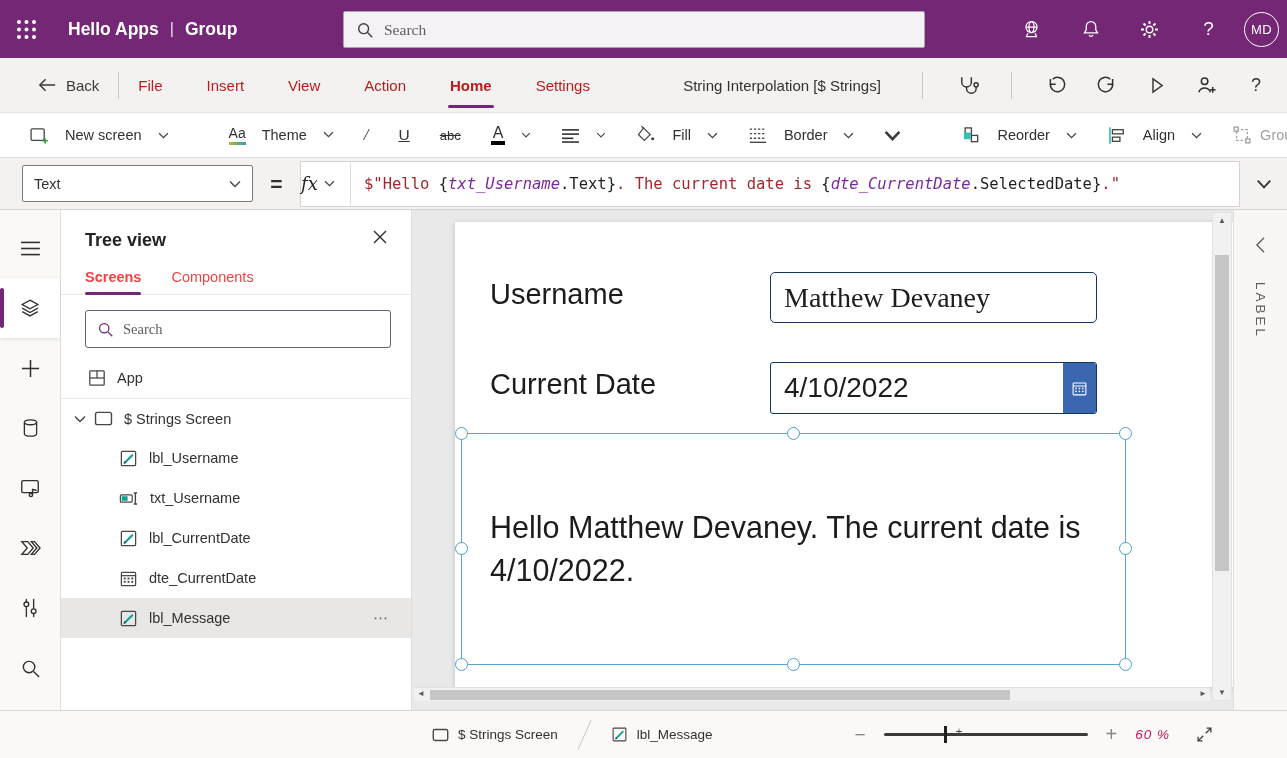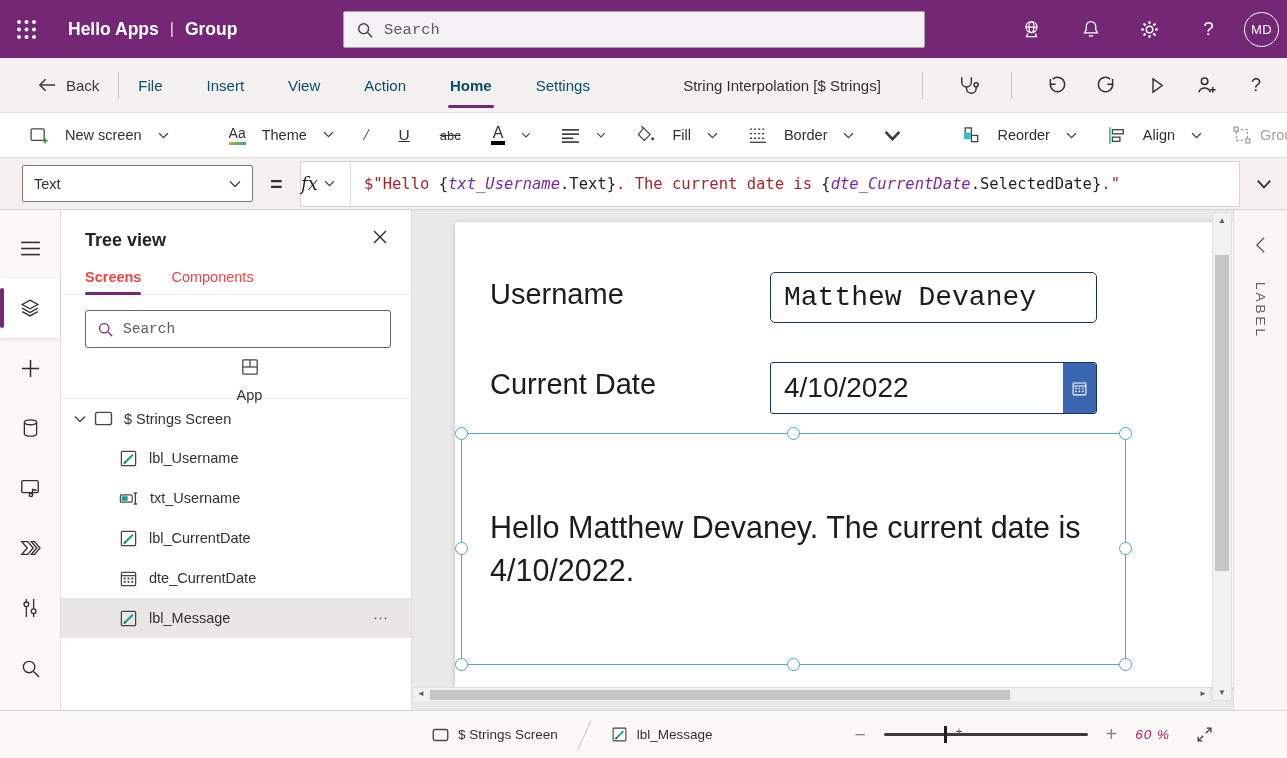--- a/index.html
+++ b/index.html
@@ -1,40 +1,40 @@
 <!DOCTYPE html>
 <html><head>
 <meta charset="utf-8">
 <style>
   * { margin:0; padding:0; box-sizing:border-box; }
   html,body { width:1287px; height:758px; font-family:"Liberation Sans",sans-serif; background:#fff; overflow:hidden; }
   body { position:relative; color:#323130; }
   svg { display:block; }
-  input { font-family:Liberation Mono, monospace; outline:none; }
+  input { font-family:Liberation Serif, serif; outline:none; }
 
   
   .topbar { position:absolute; left:0; top:0; width:1287px; height:58px; background:#742774; display:flex; align-items:center; color:#fff; z-index:5; }
   .waffle { width:52px; height:58px; display:grid; place-items:center; cursor:pointer; }
   .brand { font-weight:bold; font-size:17.5px; margin-left:16px; }
   .brand-sep { margin:0 11px; font-size:16px; opacity:.85; font-weight:normal; }
   .brand-env { font-weight:bold; font-size:17.5px; }
   .top-search { position:absolute; left:343px; top:11px; width:582px; height:37px; background:#f5f2f5; border:1px solid #a9a3a9; border-radius:2px; display:flex; align-items:center; padding:0 12px; gap:10px; }
   .top-search input { flex:1; border:none; background:transparent; font-size:15.5px; color:#3b3a39; }
   .top-search input::placeholder { color:#5f5d5e; }
   .top-icons { position:absolute; right:8px; top:0; height:58px; display:flex; align-items:center; }
   .top-icon { width:59px; height:58px; display:grid; place-items:center; cursor:pointer; }
   .help-glyph { font-size:19px; color:#fff; }
   .avatar { width:35px; height:35px; border:1.6px solid #fff; border-radius:50%; display:grid; place-items:center; font-size:13px; letter-spacing:.5px; margin-left:6px; cursor:pointer; }
 
   
   .menubar { position:absolute; left:0; top:58px; width:1287px; height:55px; background:#f3f2f1; border-bottom:1px solid #e5e3e1; display:flex; align-items:center; font-size:15px; }
   .back-btn { display:flex; align-items:center; gap:9px; margin-left:38px; color:#3b3a39; cursor:pointer; }
   .mb-div { width:1px; height:27px; background:#c8c6c4; margin:0 19px; }
   .menu-items { display:flex; align-items:center; gap:44px; }
-  .menu-item { cursor:pointer; color:#0c4a6e; position:relative; padding:4px 0; }
+  .menu-item { cursor:pointer; color:#b91c1c; position:relative; padding:4px 0; }
   .menu-item.active { font-weight:bold; }
   .menu-item.active::after { content:""; position:absolute; left:-2px; right:-2px; bottom:-10px; height:3px; border-radius:2px; background:#742774; }
   .app-title { position:absolute; left:648px; width:268px; text-align:center; color:#323130; font-size:15px; }
   .mb-right { position:absolute; right:6px; top:0; height:55px; display:flex; align-items:center; }
   .mb-icon { width:50px; height:55px; display:grid; place-items:center; cursor:pointer; color:#323130; }
   .mb-help { font-size:18px; color:#323130; }
 
   
   .ribbon { position:absolute; left:0; top:113px; width:1287px; height:45px; background:#fff; border-bottom:1px solid #e1dfdd; display:flex; align-items:center; font-size:14.5px; color:#323130; padding-left:28px; }
   .rb-item { display:flex; align-items:center; gap:8px; cursor:pointer; white-space:nowrap; }
@@ -75,21 +75,21 @@
   .tv-title { font-size:18px; font-weight:bold; color:#252423; }
   .tv-close { cursor:pointer; display:grid; place-items:center; }
   .tv-tabs { display:flex; gap:30px; padding:12px 24px 0 24px; border-bottom:1px solid #edebe9; font-size:14.5px; }
   .tv-tab { padding-bottom:9px; cursor:pointer; color:#ef4444; position:relative; }
   .tv-tab.active { font-weight:bold; }
   .tv-tab.active::after { content:""; position:absolute; left:0; right:0; bottom:-1px; height:3px; background:#742774; border-radius:2px; }
   .tv-search { margin:15px 20px 10px 24px; height:38px; border:1px solid #6b5f70; border-radius:3px; display:flex; align-items:center; padding:0 11px; gap:9px; }
   .tv-search input { flex:1; border:none; font-size:14.5px; color:#3b3a39; }
   .tv-search input::placeholder { color:#605e5c; }
   .tv-row { height:40px; display:flex; align-items:center; font-size:14.5px; color:#323130; cursor:pointer; }
-  .tv-row-app { padding-left:27px; gap:11px;flex-direction:column; }
+  .tv-row-app { padding-left:27px; gap:11px; }
   .tv-row-screen { padding-left:13px; gap:8px; border-top:1px solid #edebe9; }
   .tv-row-child { padding-left:58px; gap:11px; }
   .tv-row.selected { background:#e9e7e5; }
   .tv-ellipsis { margin-left:auto; padding-right:22px; color:#605e5c; font-size:15px; letter-spacing:1px; }
   .screen-label { margin-left:3px; }
 
   .canvas { position:absolute; left:412px; top:0; width:821px; height:500px; background:#e9e9e9; overflow:hidden; }
   .artboard { position:absolute; left:43px; top:12px; width:892px; height:465px; background:#fff; box-shadow:0 1px 5px rgba(0,0,0,.2); }
   .cv-label { position:absolute; font-size:29px; color:#1c1c1c; }
   .u-label { left:35px; top:56px; }

